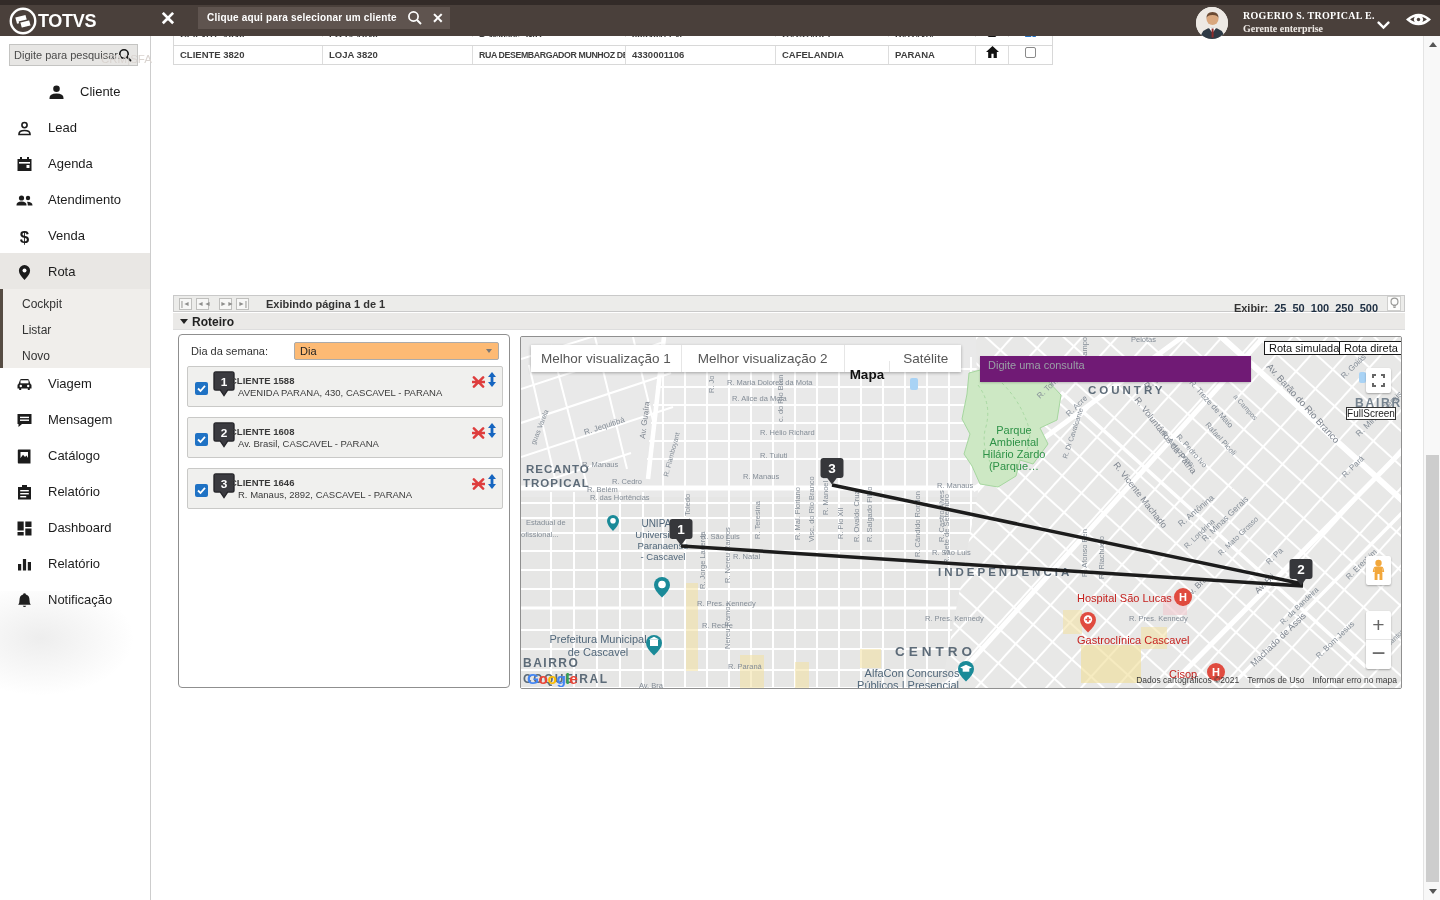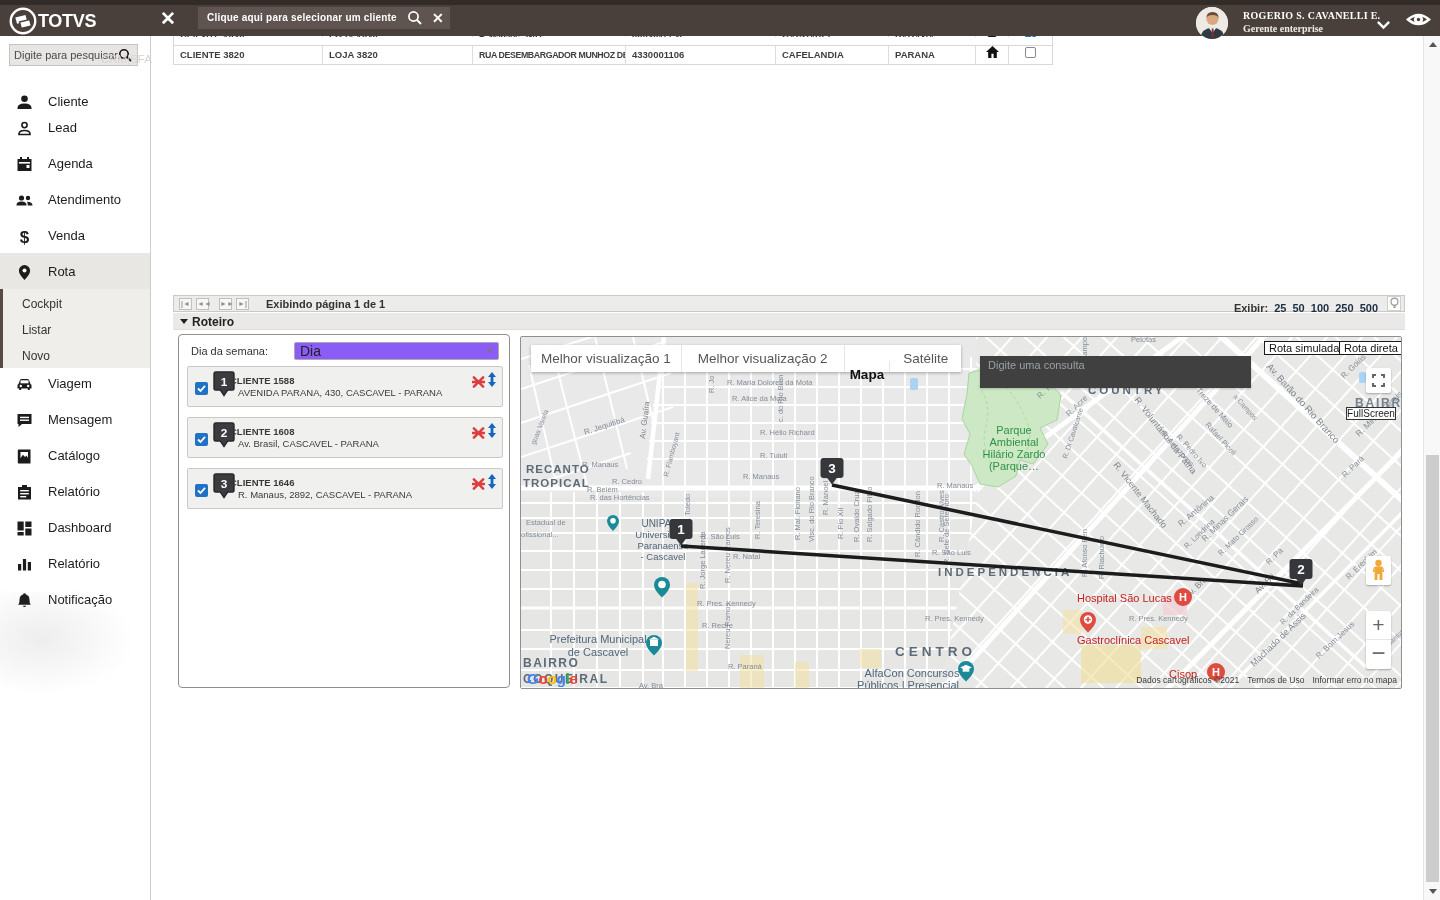--- a/index.html
+++ b/index.html
@@ -50,37 +50,37 @@
 #bulb{position:absolute;right:3px;top:0px;width:14px;height:15px;background:#FDFDFC;border:1px solid #D0D0CE;text-align:center;}
 
 
 #rotbar{position:absolute;left:173px;top:313px;width:1232px;height:17px;background:#EAE9E7;z-index:5;font-size:12px;border-bottom:1px solid #DDD;}
 #rotbar .tri{position:absolute;left:7px;top:6px;width:0;height:0;border-left:4px solid transparent;border-right:4px solid transparent;border-top:5px solid #222;}
 #rotbar .tx{position:absolute;left:19px;top:2px;font-weight:bold;color:#222;}
 
 
 #panel{position:absolute;left:178px;top:334px;width:332px;height:354px;background:#fff;border:1px solid #8F8F8F;border-radius:4px;z-index:5;}
 #panel .lab{position:absolute;left:12px;top:10px;font-size:11px;color:#333;}
-#panel select, #dsel{position:absolute;left:115px;top:7px;width:205px;height:18px;border:1px solid #ABABAB;background:#8b5cf6;font-size:14px;color:#222;line-height:16px;padding-left:5px;border-radius:2px;}
+#panel select, #dsel{position:absolute;left:115px;top:7px;width:205px;height:18px;border:1px solid #ABABAB;background:#fdba74;font-size:11px;color:#222;line-height:16px;padding-left:5px;border-radius:2px;}
 #dsel .ar{position:absolute;right:6px;top:6px;width:0;height:0;border-left:3.5px solid transparent;border-right:3.5px solid transparent;border-top:4px solid #777;}
 .card{position:absolute;left:8px;width:316px;height:41px;background:#F0F0EE;border:1px solid #C9C9C7;border-radius:2px;}
 .card .cb{position:absolute;left:7px;top:14px;}
 .card .mk{position:absolute;left:25px;top:4px;}
 .card .t1{position:absolute;left:42px;top:8px;font-size:9.5px;font-weight:bold;color:#3A3A3A;}
 .card .t2{position:absolute;left:50px;top:20px;font-size:9.5px;color:#3A3A3A;}
 .card .xx{position:absolute;right:17px;top:7px;}
 .card .ud{position:absolute;right:5px;top:5px;}
 
 
 #mapbox{position:absolute;left:520px;top:336px;width:882px;height:353px;border:1px solid #8F8F8F;border-radius:2px;background:#E9E9E9;overflow:hidden;z-index:5;}
 #mapsvg{position:absolute;left:0;top:0;}
 #tabs{position:absolute;left:10px;top:8px;height:27px;background:#fff;box-shadow:0 1px 3px rgba(0,0,0,.3);display:flex;font-size:13.5px;color:#565656;}
 #tabs .tb{padding:0 10px;line-height:27px;border-right:1px solid #E6E6E6;white-space:nowrap;}
 #tabs .on{font-weight:bold;color:#111;margin-top:16px;}
-#msearch{position:absolute;left:459px;top:19px;width:271px;height:32px;background:#404040;font-size:11px;color:#9AA0A6;line-height:19px;padding-left:8px;box-shadow:0 1px 2px rgba(0,0,0,.2);}
+#msearch{position:absolute;left:459px;top:19px;width:271px;height:26px;background:#701a75;font-size:11px;color:#9AA0A6;line-height:19px;padding-left:8px;box-shadow:0 1px 2px rgba(0,0,0,.2);}
 .mbtn{position:absolute;top:4px;height:14px;background:#fff;border:1px solid #1a1a1a;font-size:11px;color:#111;line-height:12px;padding:0 4px;white-space:nowrap;}
 #fsico{position:absolute;left:845px;top:31px;width:25px;height:25px;background:#fff;border-radius:2px;box-shadow:0 1px 2px rgba(0,0,0,.3);}
 #bairr{position:absolute;left:834px;top:59px;font-size:12px;font-weight:bold;color:#76838F;letter-spacing:1.8px;}
 #fslab{position:absolute;left:825px;top:70px;width:50px;height:13px;background:#fff;border:1px solid #333;font-size:10px;color:#222;text-align:center;line-height:11px;}
 #pegman{position:absolute;left:845px;top:219px;width:25px;height:29px;background:#fff;border-radius:2px;box-shadow:0 1px 2px rgba(0,0,0,.3);}
 #zoomc{position:absolute;left:845px;top:274px;width:25px;height:58px;background:#fff;border-radius:2px;box-shadow:0 1px 2px rgba(0,0,0,.3);}
 #zoomc .zp{position:absolute;left:0;top:0;width:25px;height:29px;color:#666;font-size:21px;text-align:center;line-height:27px;border-bottom:1px solid #E6E6E6;}
 #zoomc .zm{position:absolute;left:0;top:29px;width:25px;height:29px;color:#666;font-size:24px;text-align:center;line-height:25px;}
 #glogo{position:absolute;left:6px;top:333px;font-size:15.5px;font-weight:bold;letter-spacing:-.5px;}
 #attrib{position:absolute;right:4px;bottom:3px;font-size:8.5px;color:#3a3a3a;}
@@ -466,21 +466,21 @@
   <div id="attrib">Dados cartográficos ©2021<span>Termos de Uso</span><span>Informar erro no mapa</span></div>
 </div>
 
 <div id="sidebar">
   <div id="sidesearch">Digite para pesquisar...<svg style="position:absolute;right:5px;top:3px;" width="14" height="14" viewBox="0 0 14 14">
           <circle cx="6" cy="6" r="4.2" fill="none" stroke="#111" stroke-width="1.6"></circle>
           <path d="M9.2 9.2 L13 13" stroke="#111" stroke-width="1.8"></path>
         </svg></div>
   <div id="rotasel"></div>
   <div id="submenu"></div>
-  <div class="mitem" style="top:48px;">
+  <div class="mitem" style="top:38px;margin-left:32px;">
         <svg class="ic" width="17" height="17" viewBox="0 0 17 17">
           <path d="M8.5 1.5 a3.3 3.3 0 1 1 0 6.6 a3.3 3.3 0 1 1 0-6.6 Z M1.5 14 Q1.5 9.5 8.5 9.5 Q15.5 9.5 15.5 14 V15 H1.5 Z" fill="#1c1c1c"></path>
         </svg>
         <div class="tx">Cliente</div>
       </div>
   <div class="mitem" style="top:74px;">
         <svg class="ic" width="17" height="17" viewBox="0 0 17 17">
           <path d="M8.5 2.5 a2.6 2.6 0 1 1 0 5.2 a2.6 2.6 0 1 1 0-5.2 Z M3 14 Q3 10.5 8.5 10.5 Q14 10.5 14 14 V14.5 H3 Z" fill="none" stroke="#1c1c1c" stroke-width="1.6"></path>
         </svg>
         <div class="tx">Lead</div>
@@ -599,21 +599,21 @@
     <span class="tx">✕</span>
   </div>
   <div id="avatar"><svg width="33" height="33" viewBox="0 0 33 33">
           <rect width="33" height="33" fill="#EDE9E4"></rect>
           <circle cx="16.5" cy="12" r="6" fill="#D9A77E"></circle>
           <path d="M10.5 12 Q10 5 16.5 5 Q23 5 22.5 12 Q22.5 8 16.5 8 Q10.5 8 10.5 12 Z" fill="#6B4A33"></path>
           <path d="M4 33 Q5 21 16.5 20.5 Q28 21 29 33 Z" fill="#2E3A45"></path>
           <path d="M13 21 L16.5 26 L20 21 L16.5 20.3 Z" fill="#fff"></path>
           <rect x="15.6" y="21.5" width="2" height="9" fill="#8E2B2B"></rect>
         </svg></div>
-  <div id="uname">ROGERIO S. CAVANELLI E.</div>
+  <div id="uname">ROGERIO S. TROPICAL E.</div>
   <div id="urole">Gerente enterprise</div>
   <div id="chev"><svg width="13" height="9" viewBox="0 0 16 10">
           <path d="M2 1.5 L8 7.5 L14 1.5" stroke="#fff" stroke-width="3" fill="none" stroke-linecap="round"></path>
         </svg></div>
   <div id="eye"><svg width="27" height="27" viewBox="0 0 27 27">
           <path d="M3 13.5 Q13.5 4.5 24 13.5 Q13.5 22.5 3 13.5 Z" fill="none" stroke="#fff" stroke-width="2.6"></path>
           <circle cx="13.5" cy="13.5" r="4.6" fill="#fff"></circle>
           <circle cx="13.5" cy="13.5" r="1.7" fill="#4A403B"></circle>
         </svg></div>
 </div>

